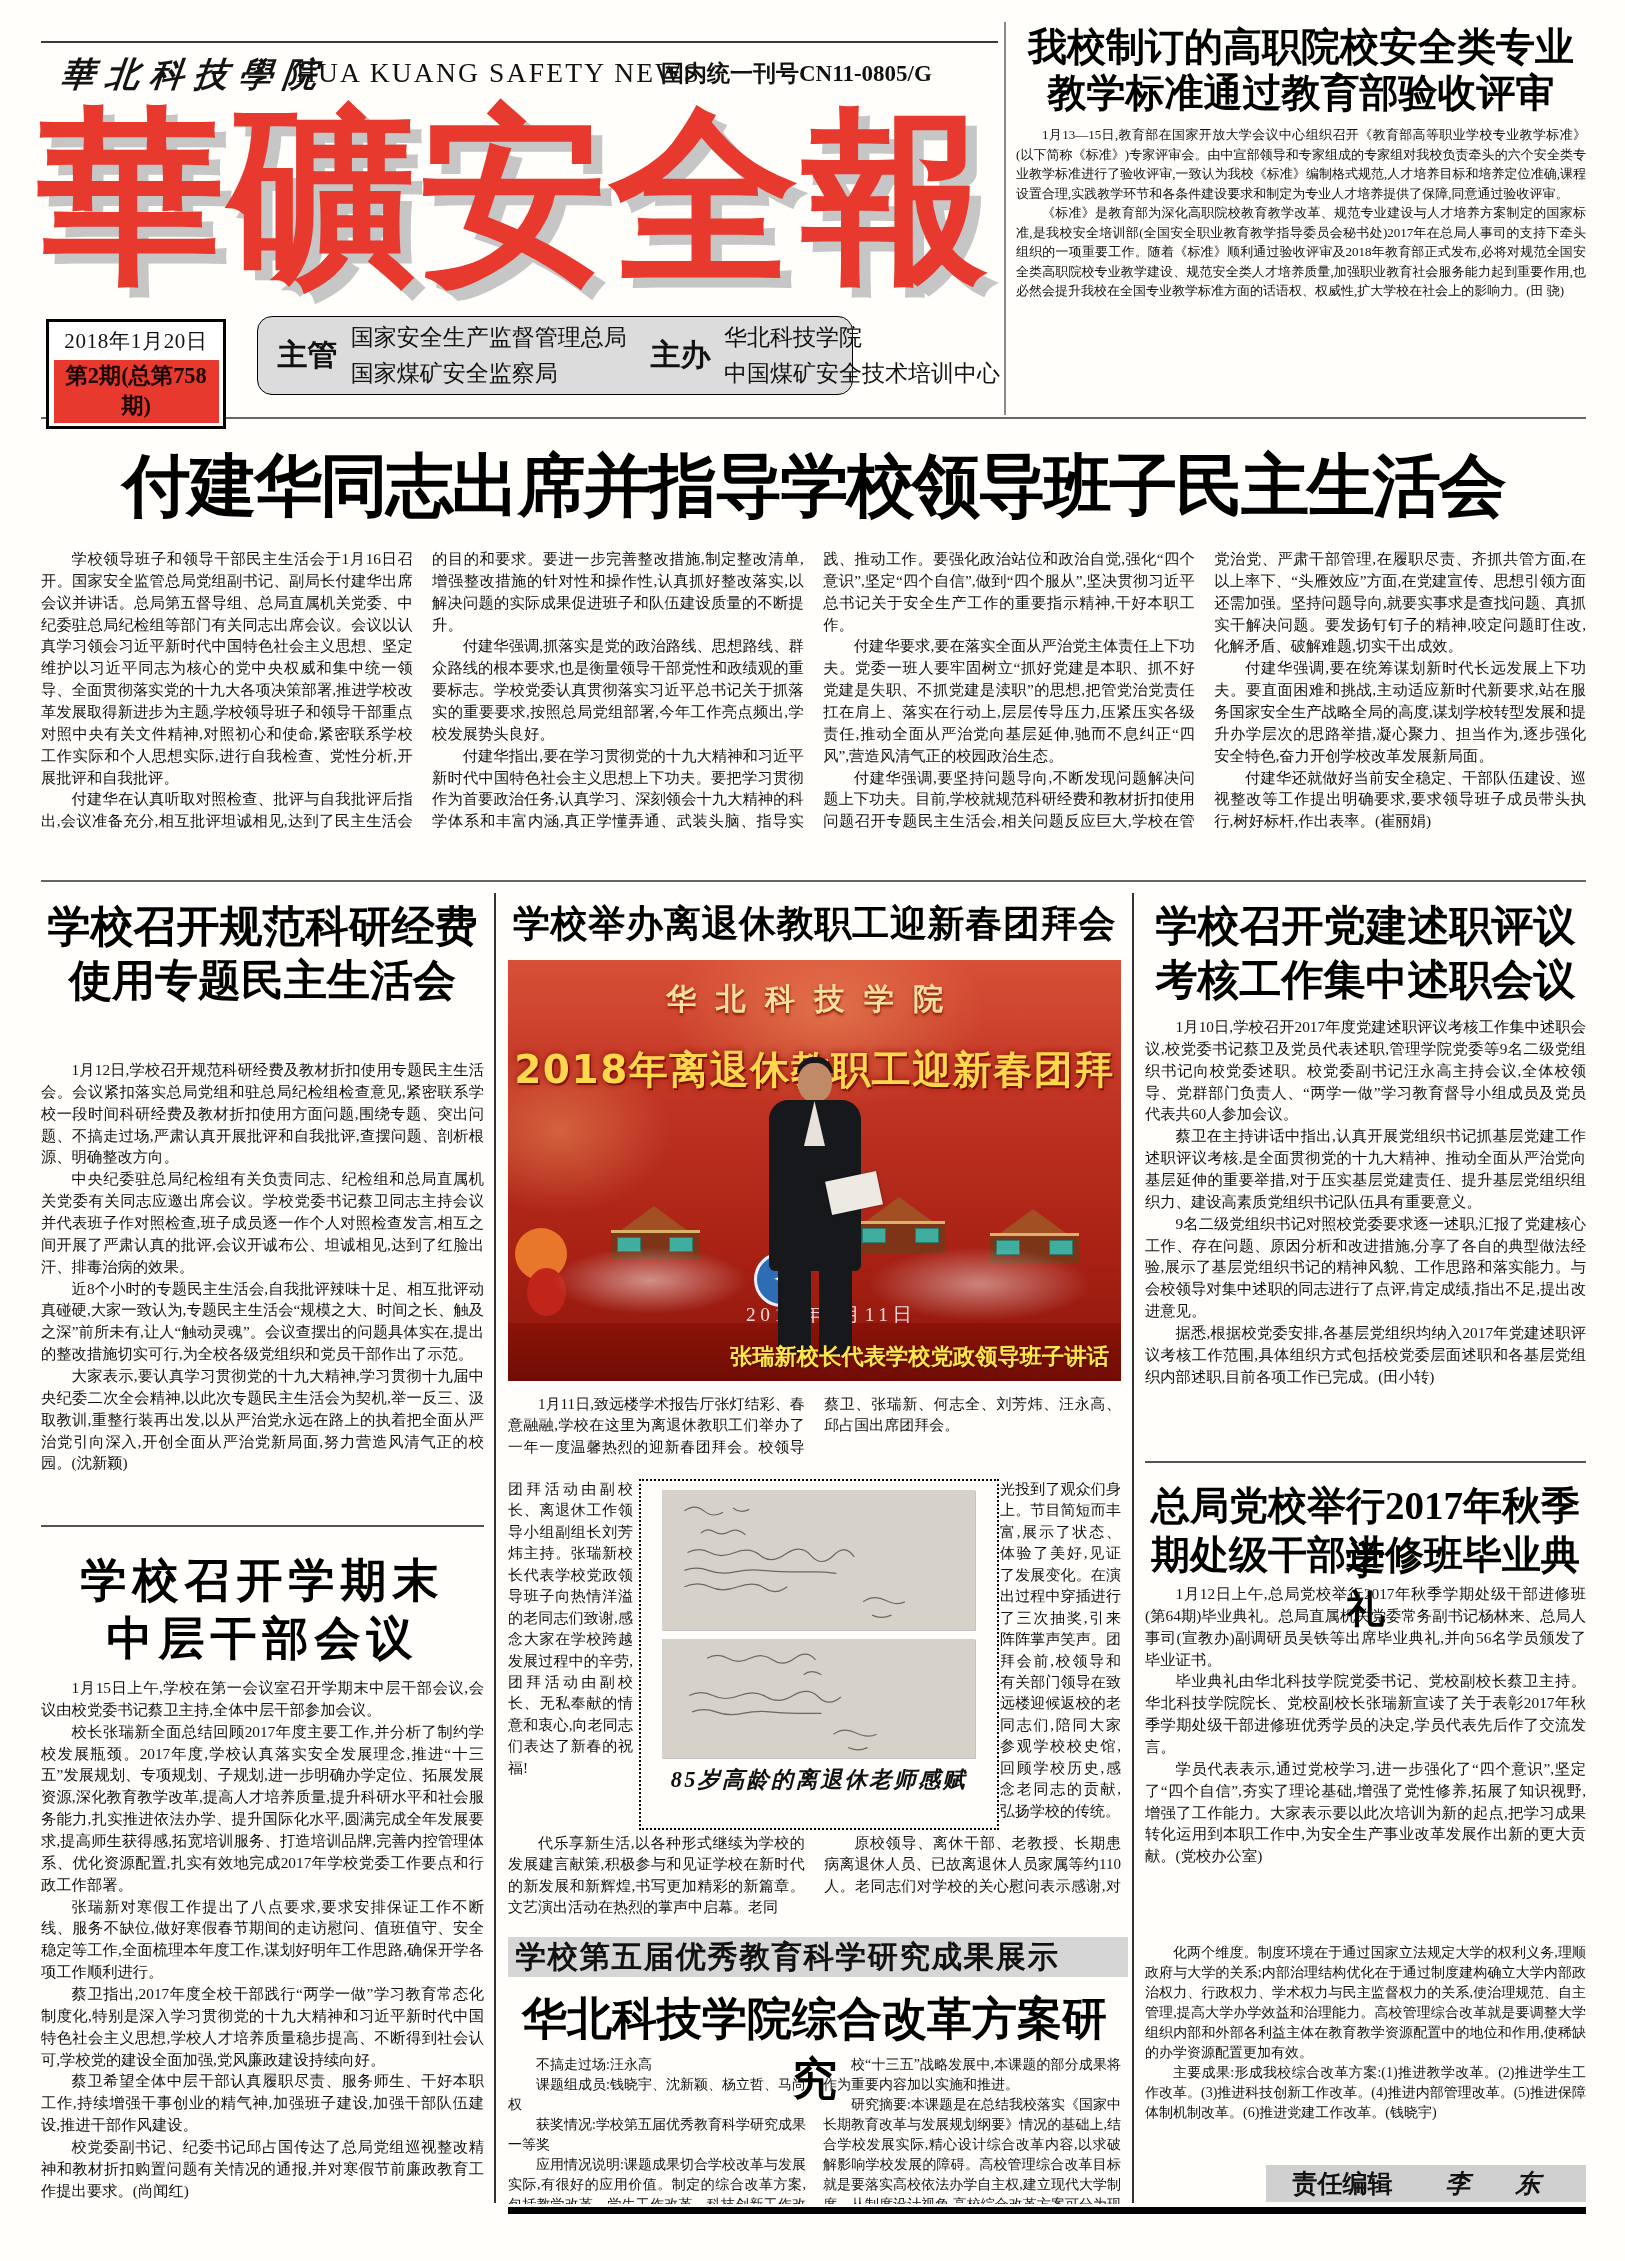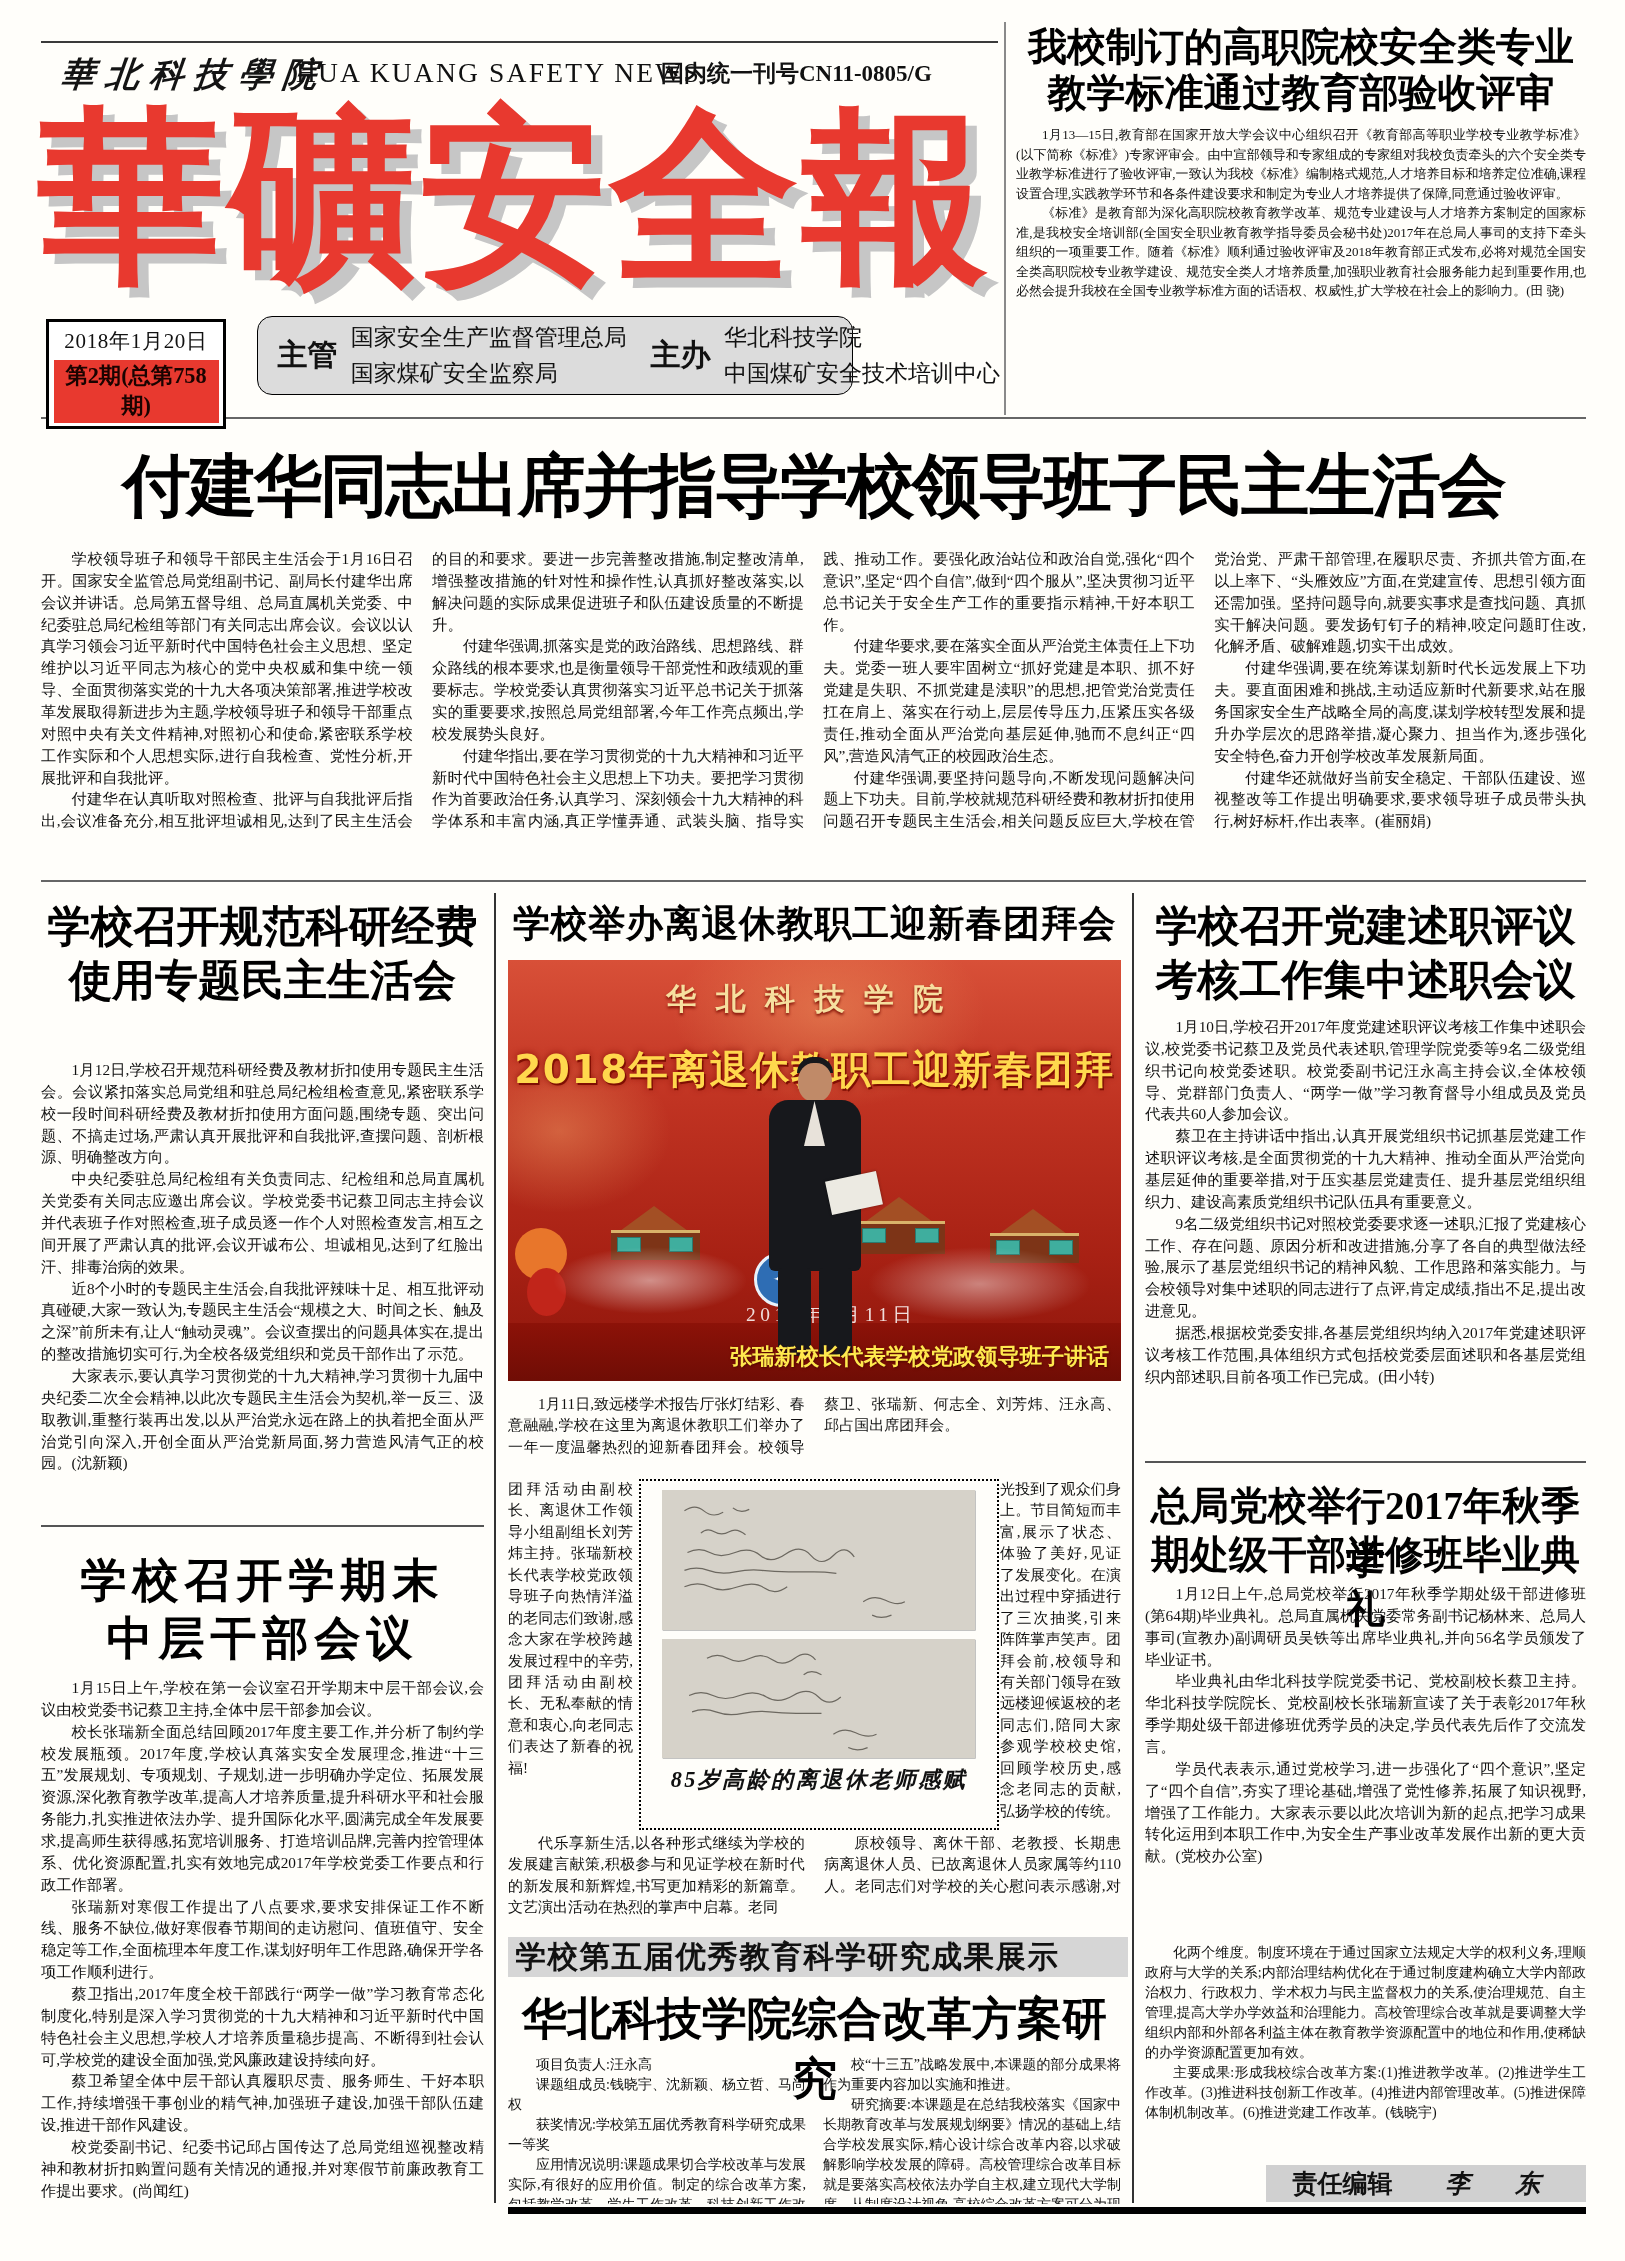--- a/index.html
+++ b/index.html
@@ -250,21 +250,21 @@
       <p>1月12日上午,总局党校举行2017年秋季学期处级干部进修班(第64期)毕业典礼。总局直属机关党委常务副书记杨林来、总局人事司(宣教办)副调研员吴铁等出席毕业典礼,并向56名学员颁发了毕业证书。</p>
       <p>毕业典礼由华北科技学院党委书记、党校副校长蔡卫主持。华北科技学院院长、党校副校长张瑞新宣读了关于表彰2017年秋季学期处级干部进修班优秀学员的决定,学员代表先后作了交流发言。</p>
       <p>学员代表表示,通过党校学习,进一步强化了“四个意识”,坚定了“四个自信”,夯实了理论基础,增强了党性修养,拓展了知识视野,增强了工作能力。大家表示要以此次培训为新的起点,把学习成果转化运用到本职工作中,为安全生产事业改革发展作出新的更大贡献。(党校办公室)</p>
     </div>
 
   <div class="abs banner" style="left:508px;top:1937px;width:613px;height:40px;">
     <span>学校第五届优秀教育科学研究成果展示</span>
   </div>
   <div class="abs hl-serif" style="left:508px;top:1989px;width:613px;font-size:45px;">华北科技学院综合改革方案研究</div>
   <div class="abs body field-body" style="left:508px;top:2055px;width:298px;height:149px;font-size:14px;">
-      <p>项目负责人:汪永高</p>
+      <p>不搞走过场:汪永高</p>
       <p>课题组成员:钱晓宇、沈新颖、杨立哲、马尚权</p>
       <p>获奖情况:学校第五届优秀教育科学研究成果一等奖</p>
       <p>应用情况说明:课题成果切合学校改革与发展实际,有很好的应用价值。制定的综合改革方案,包括教学改革、学生工作改革、科技创新工作改革、内部管理改革、保障体制机制改革、党建工作改革等六个改革大项,比较全面地分析了学校发展中的问题,设计的改革措施可操作性强。在学</p>
     </div>
   <div class="abs body field-body" style="left:823px;top:2055px;width:298px;height:149px;font-size:14px;">
       <p>校“十三五”战略发展中,本课题的部分成果将作为重要内容加以实施和推进。</p>
       <p>研究摘要:本课题是在总结我校落实《国家中长期教育改革与发展规划纲要》情况的基础上,结合学校发展实际,精心设计综合改革内容,以求破解影响学校发展的障碍。高校管理综合改革目标就是要落实高校依法办学自主权,建立现代大学制度。从制度设计视角,高校综合改革方案可分为现代大学制度环境优化和现代大学内部治理结构优</p>
     </div>
 
   <div class="abs body" style="left:1145px;top:1943px;width:441px;height:217px;font-size:14px;">

